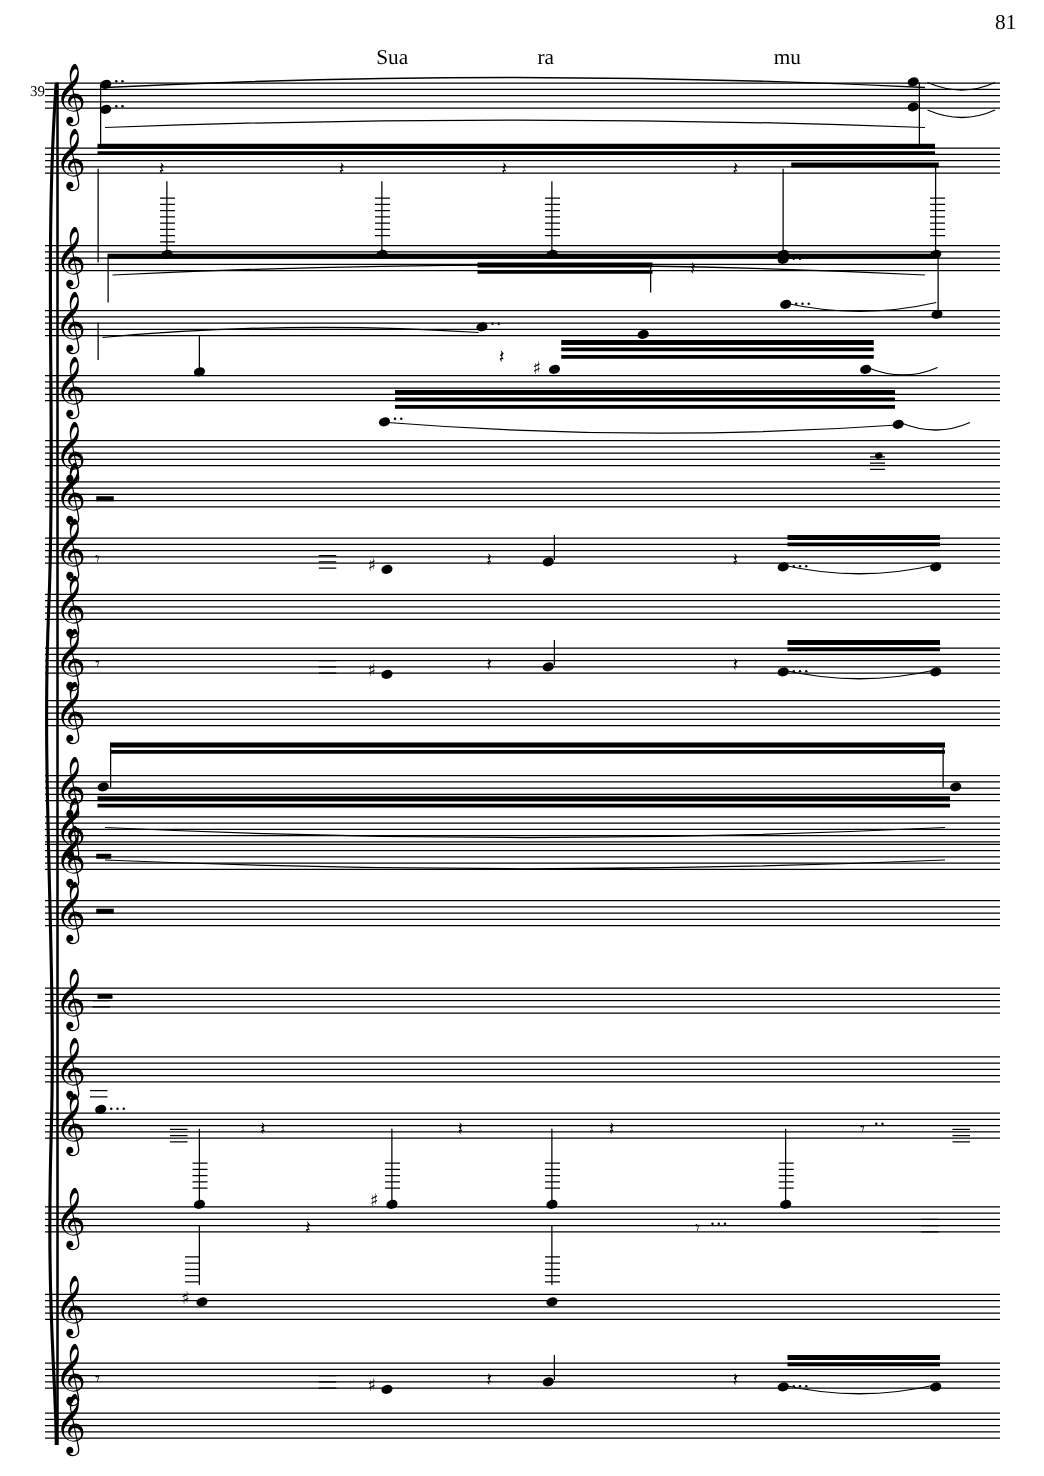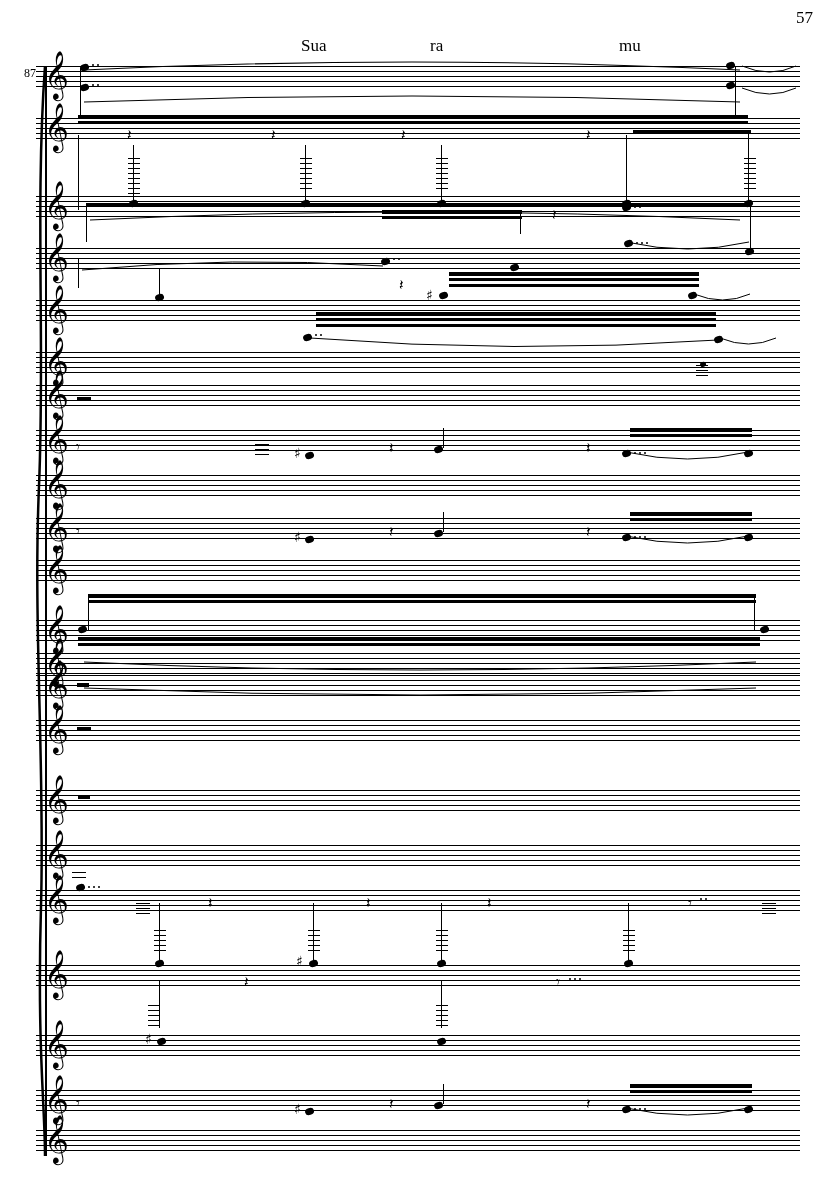--- a/index.html
+++ b/index.html
@@ -126,22 +126,22 @@
     background: #000;
     border-radius: 50%;
     transform: rotate(-18deg);
   }
 </style>
 </head>
 <body>
 
 <div id="page">
 
-  <div class="page-number">57</div>
-  <div class="measure-number" style="left:24px; top:66px;">87</div>
+  <div class="page-number">81</div>
+  <div class="measure-number" style="left:24px; top:66px;">39</div>
 
   <div class="lyric" style="left:301px; top:36px;">Sua</div>
   <div class="lyric" style="left:430px; top:36px;">ra</div>
   <div class="lyric" style="left:619px; top:36px;">mu</div>
 
   <div id="staves">
       <div class="staff" style="left: 36px; top: 66px; width: 764px; height: 21px;">
         <div class="line" style="top: 0px;"></div>
         <div class="line" style="top: 5px;"></div>
         <div class="line" style="top: 10px;"></div>

